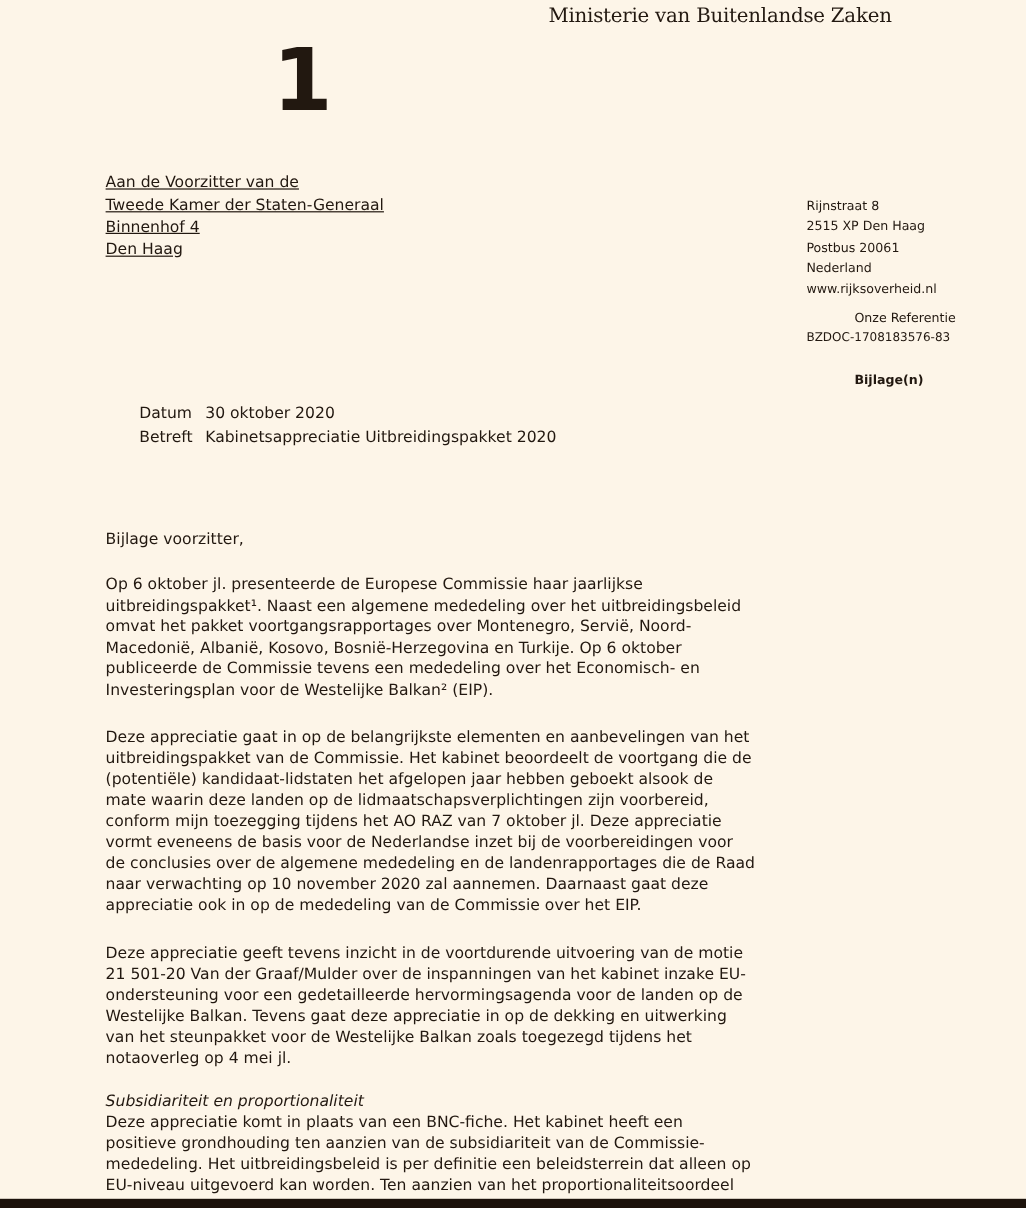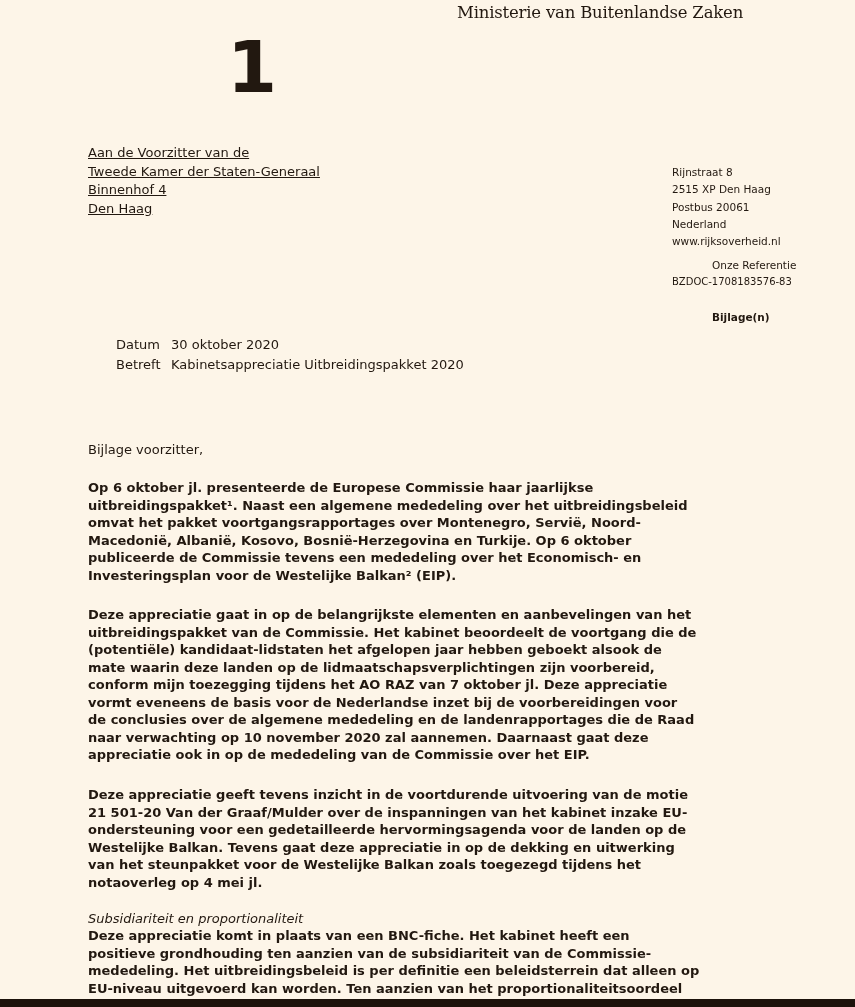--- a/index.html
+++ b/index.html
@@ -83,21 +83,20 @@
     left: 88px;
     top: 442px;
     font-size: 13px;
   }
   .para {
     position: absolute;
     left: 88px;
     font-size: 13px;
     line-height: 17.5px;
     white-space: pre;
-    font-weight: bold;
   }
   .p1 { top: 479px; }
   .p2 { top: 606px; }
   .p3 { top: 786px; }
   .p4 { top: 927px; }
   .section-heading {
     position: absolute;
     left: 88px;
     top: 911px;
     font-size: 13px;

